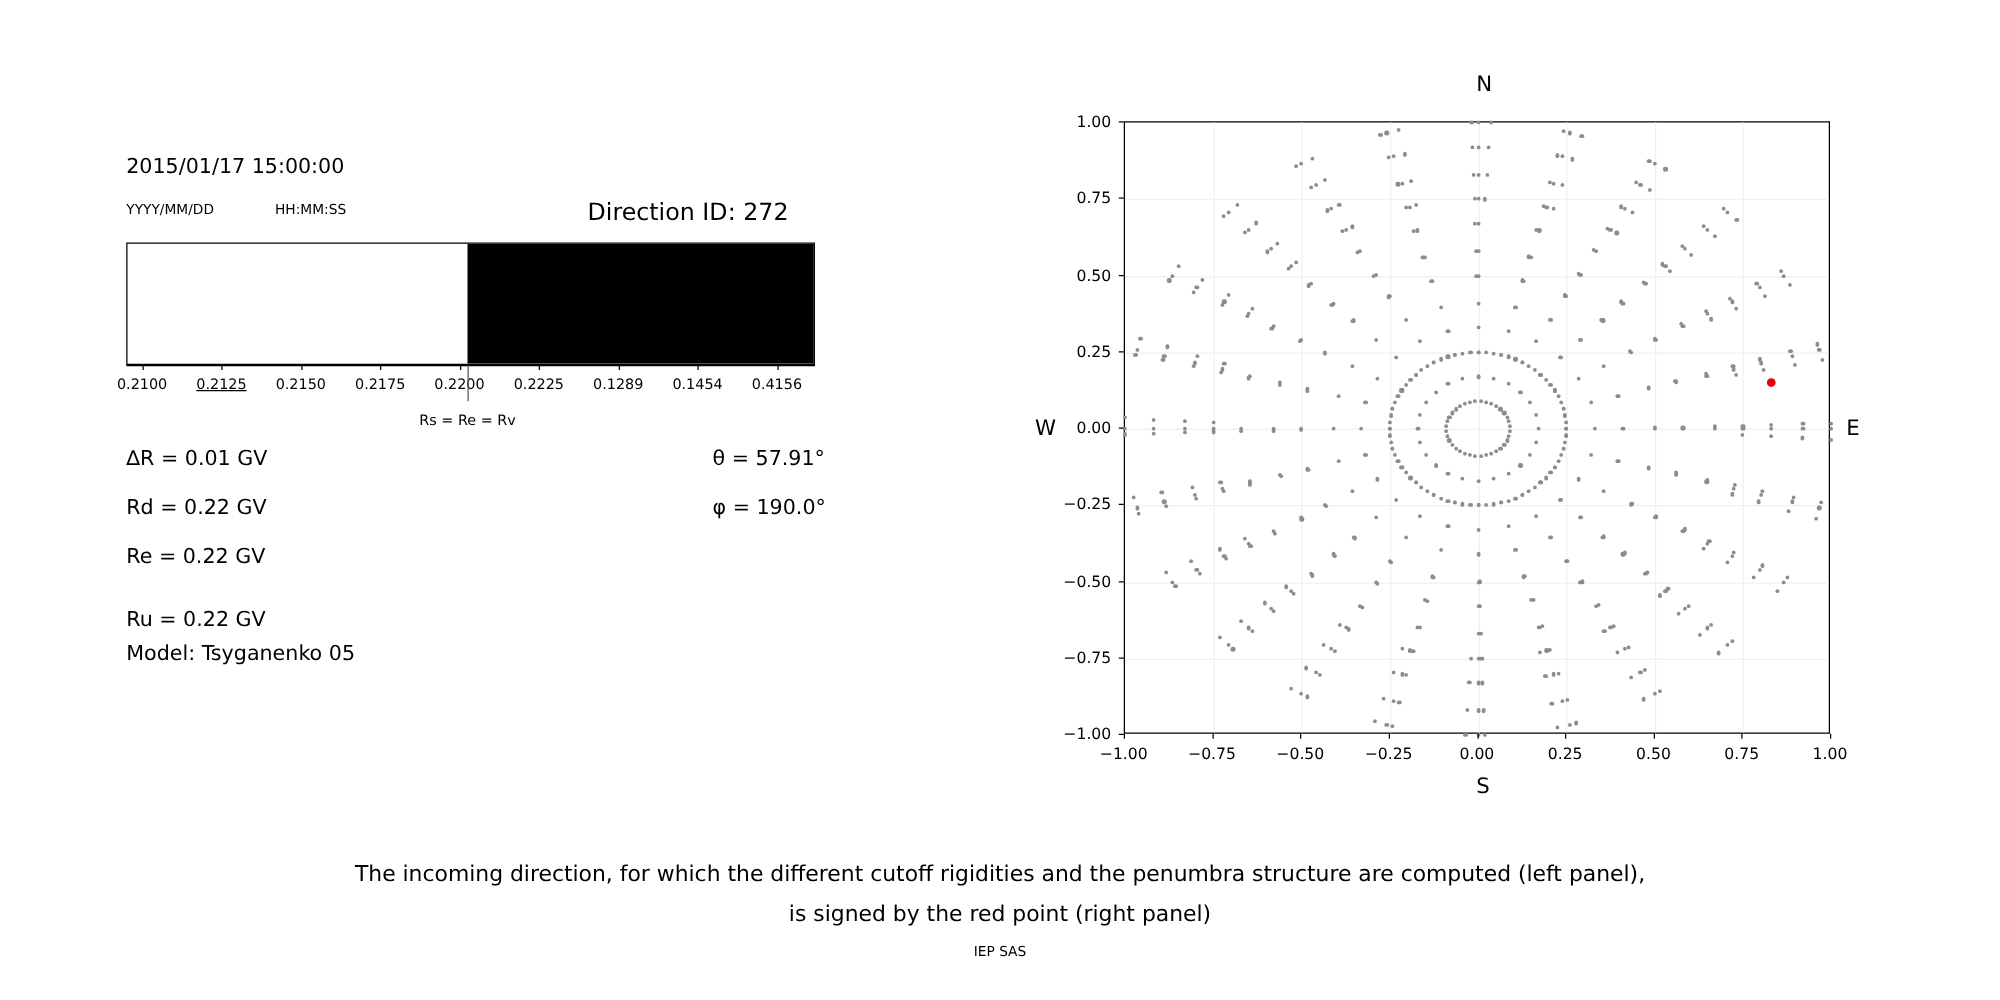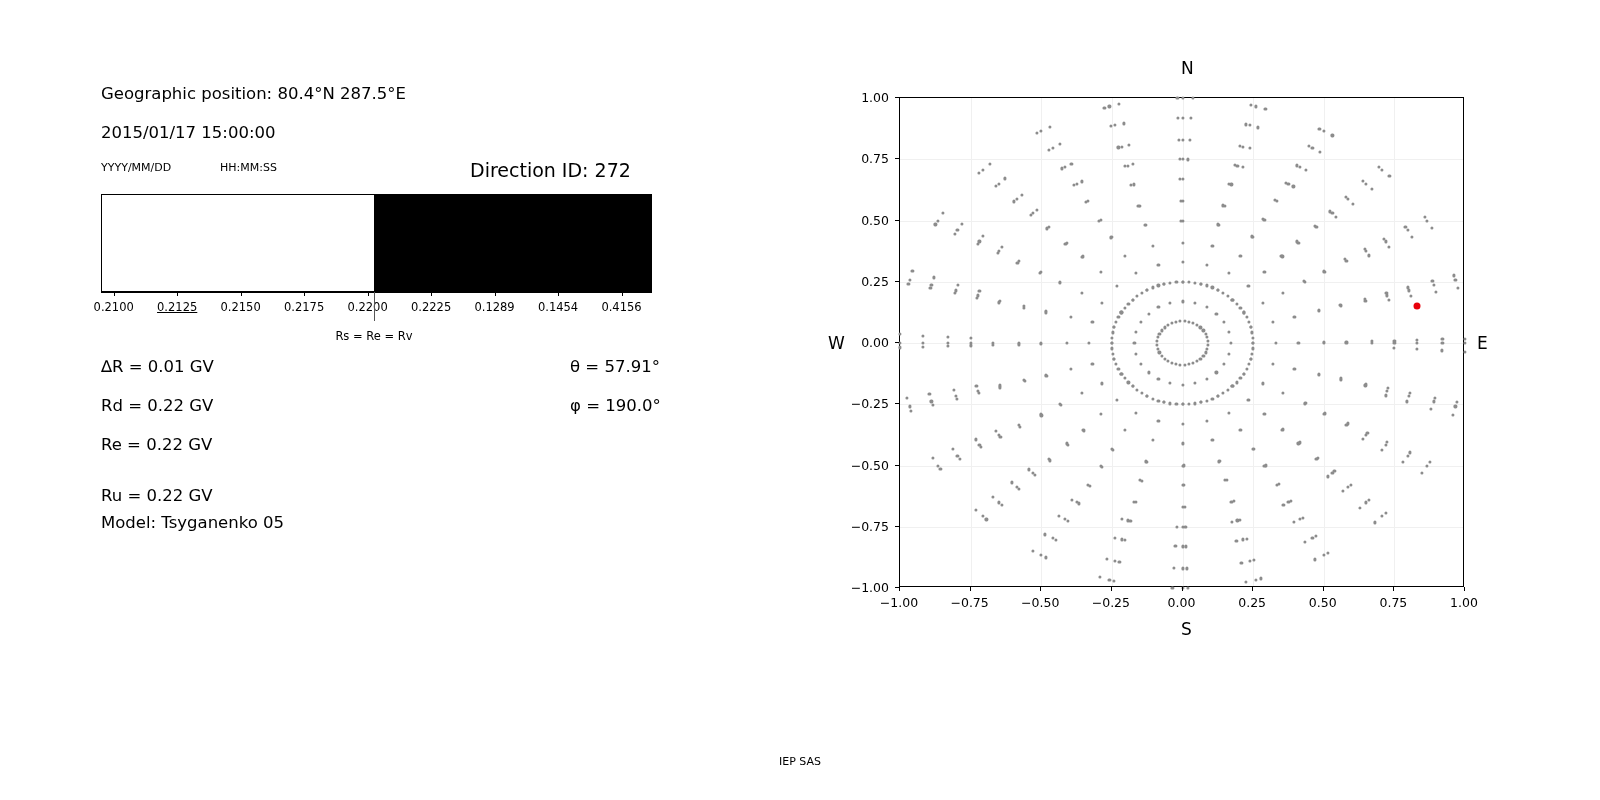--- a/index.html
+++ b/index.html
@@ -216,21 +216,20 @@
     width: 1600px;
     text-align: center;
     font-size: 11px;
   }
 </style>
 </head>
 <body>
 
 <div class="left-panel">
 
-  <div class="geo-line">Geographic position: 80.4°N 287.5°E</div>
   <div class="date-line">2015/01/17 15:00:00</div>
   <div class="fmt-date">YYYY/MM/DD</div>
   <div class="fmt-time">HH:MM:SS</div>
   <div class="direction-id">Direction ID: 272</div>
 
   <div class="penumbra-box">
     <div class="penumbra-black"></div>
   </div>
   <div class="axis-line"></div>
   <div id="penumbra-ticks">
@@ -959,14 +958,16 @@
       <div class="xtick-mark" style="left: 522.75px; top: 587px;"></div>
       <div class="xtick-label" style="left: 522.75px; top: 595px;">0.50</div>
       <div class="xtick-mark" style="left: 593.375px; top: 587px;"></div>
       <div class="xtick-label" style="left: 593.375px; top: 595px;">0.75</div>
       <div class="xtick-mark" style="left: 664px; top: 587px;"></div>
       <div class="xtick-label" style="left: 664px; top: 595px;">1.00</div>
     </div>
 </div>
 
 <div class="caption">
+  <div>The incoming direction, for which the different cutoff rigidities and the penumbra structure are computed (left panel),</div>
+  <div>is signed by the red point (right panel)</div>
 </div>
 <div class="footer">IEP SAS</div>
 
 </body></html>

